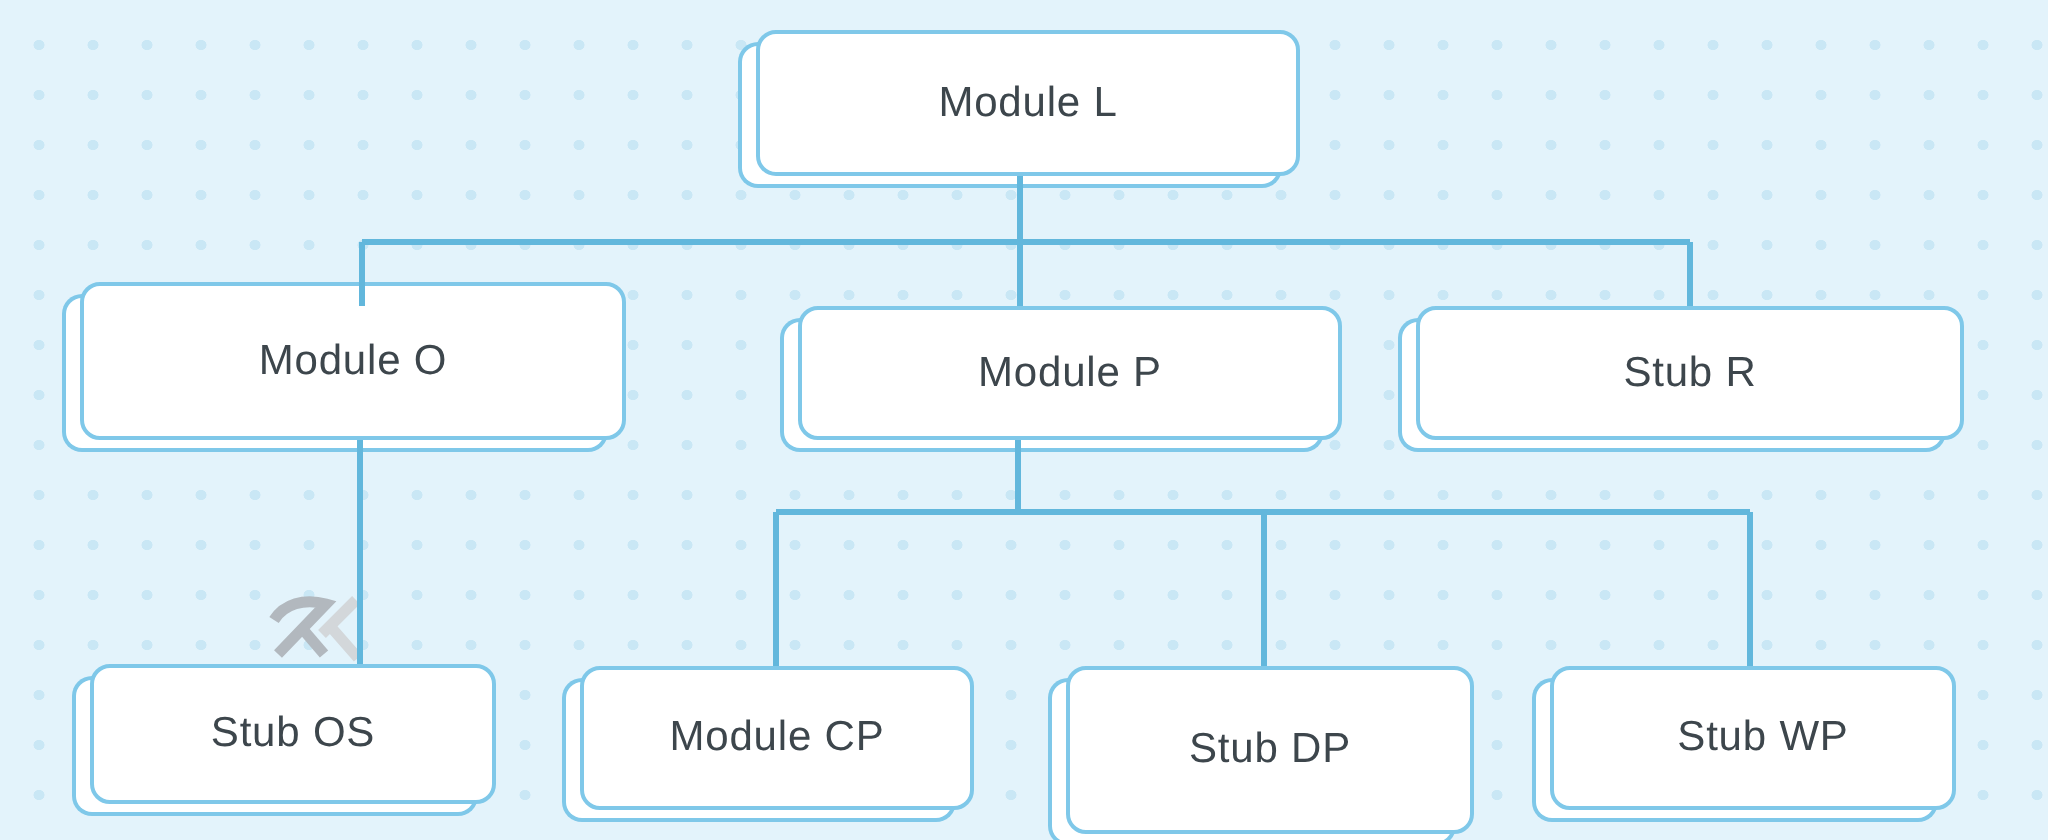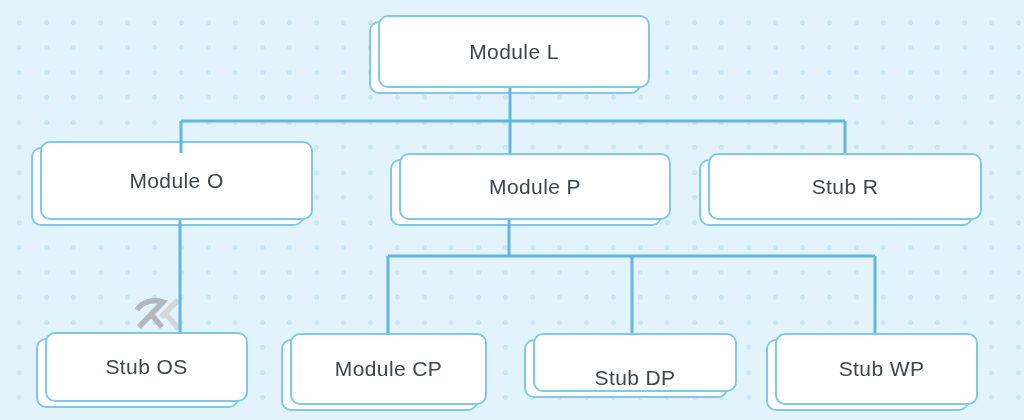--- a/index.html
+++ b/index.html
@@ -46,21 +46,21 @@
     z-index: 1;
     pointer-events: none;
   }
   
   .n-l  { left: 378px; top: 15px;  width: 272px; height: 73px; }
   .n-o  { left: 40px;  top: 141px; width: 273px; height: 79px; }
   .n-p  { left: 375px; top: 153px; width: 272px; height: 67px; margin-left: 24px; }
   .n-r  { left: 708px; top: 153px; width: 274px; height: 67px; text-align: center; }
   .n-os { left: 45px;  top: 332px; width: 203px; height: 70px; }
   .n-cp { left: 290px; top: 333px; width: 197px; height: 72px; }
-  .n-dp { left: 533px; top: 333px; width: 204px; height: 59px; align-items: flex-end; }
+  .n-dp { left: 533px; top: 333px; width: 204px; height: 84px; }
   .n-wp { left: 775px; top: 333px; width: 203px; height: 72px; padding-left: 10px; }
 </style>
 </head>
 <body>
 
 <div class="canvas">
 
   <svg class="watermark" width="50" height="40" viewBox="0 0 50 40">
     <g fill="none" stroke-width="5.5" stroke-linecap="butt">
       <path d="M5 16 C10 8 20 5 31 8 L7 33" stroke="#b2b8be"></path>

